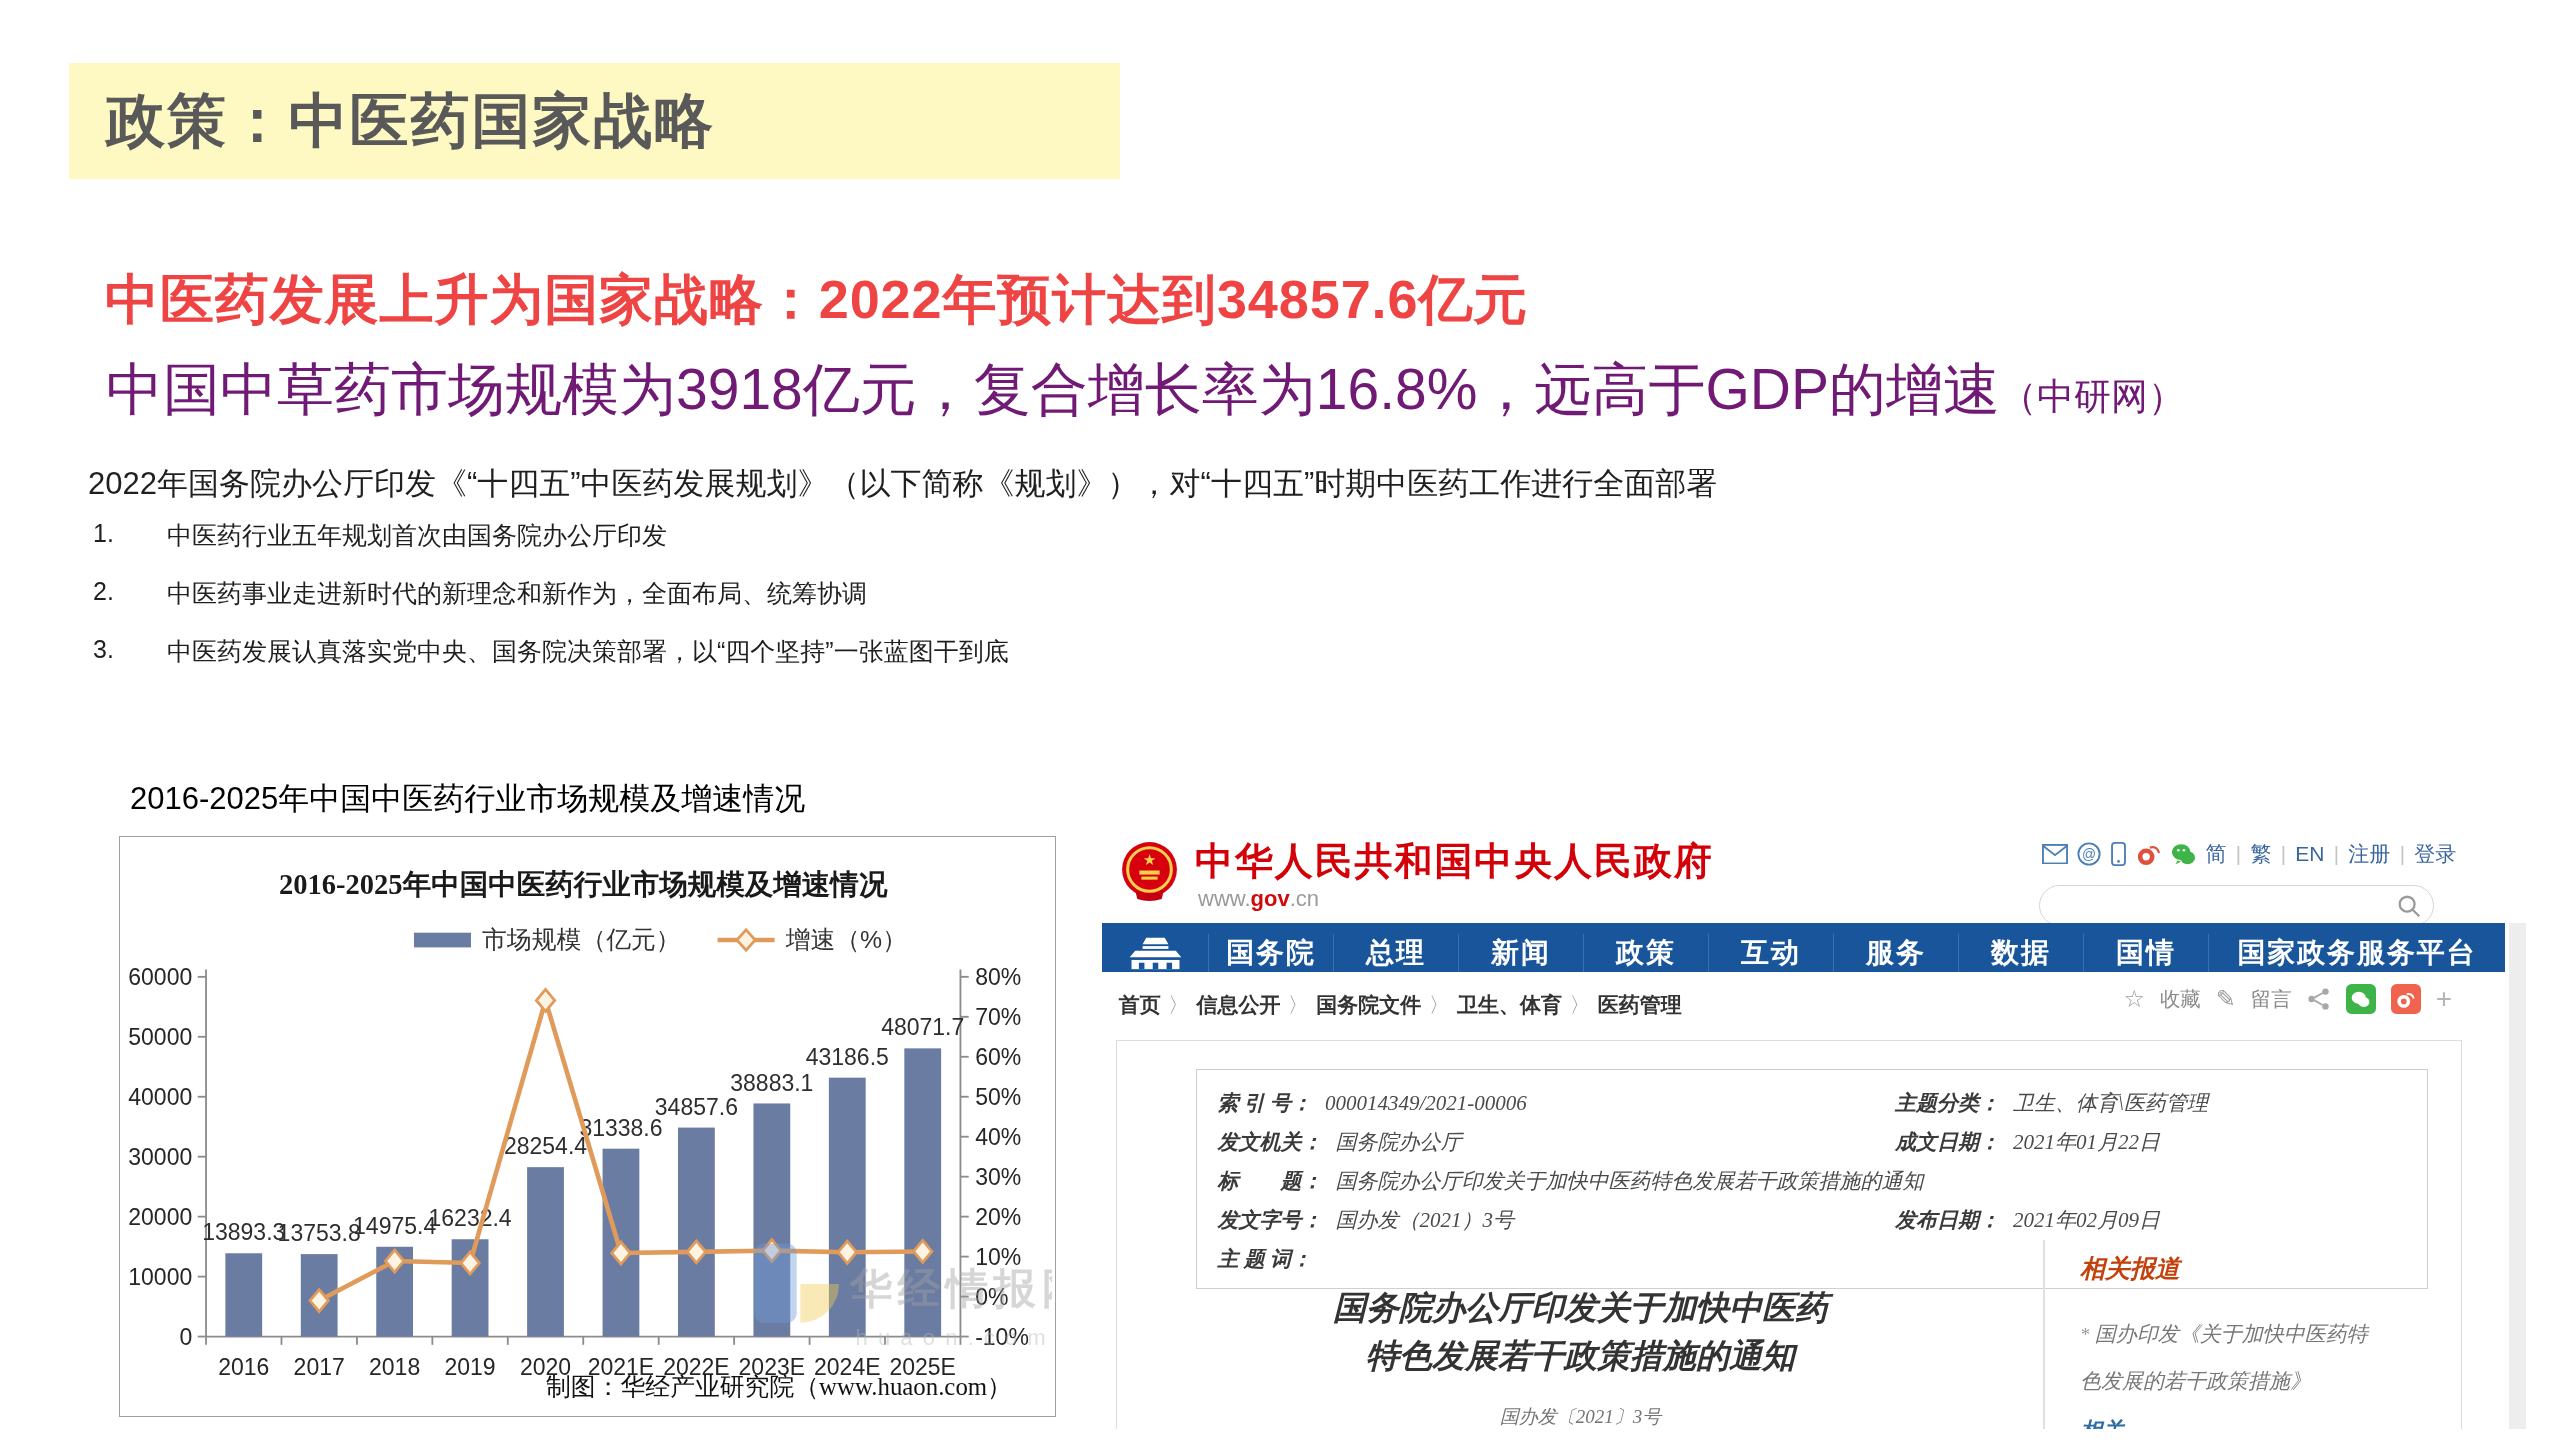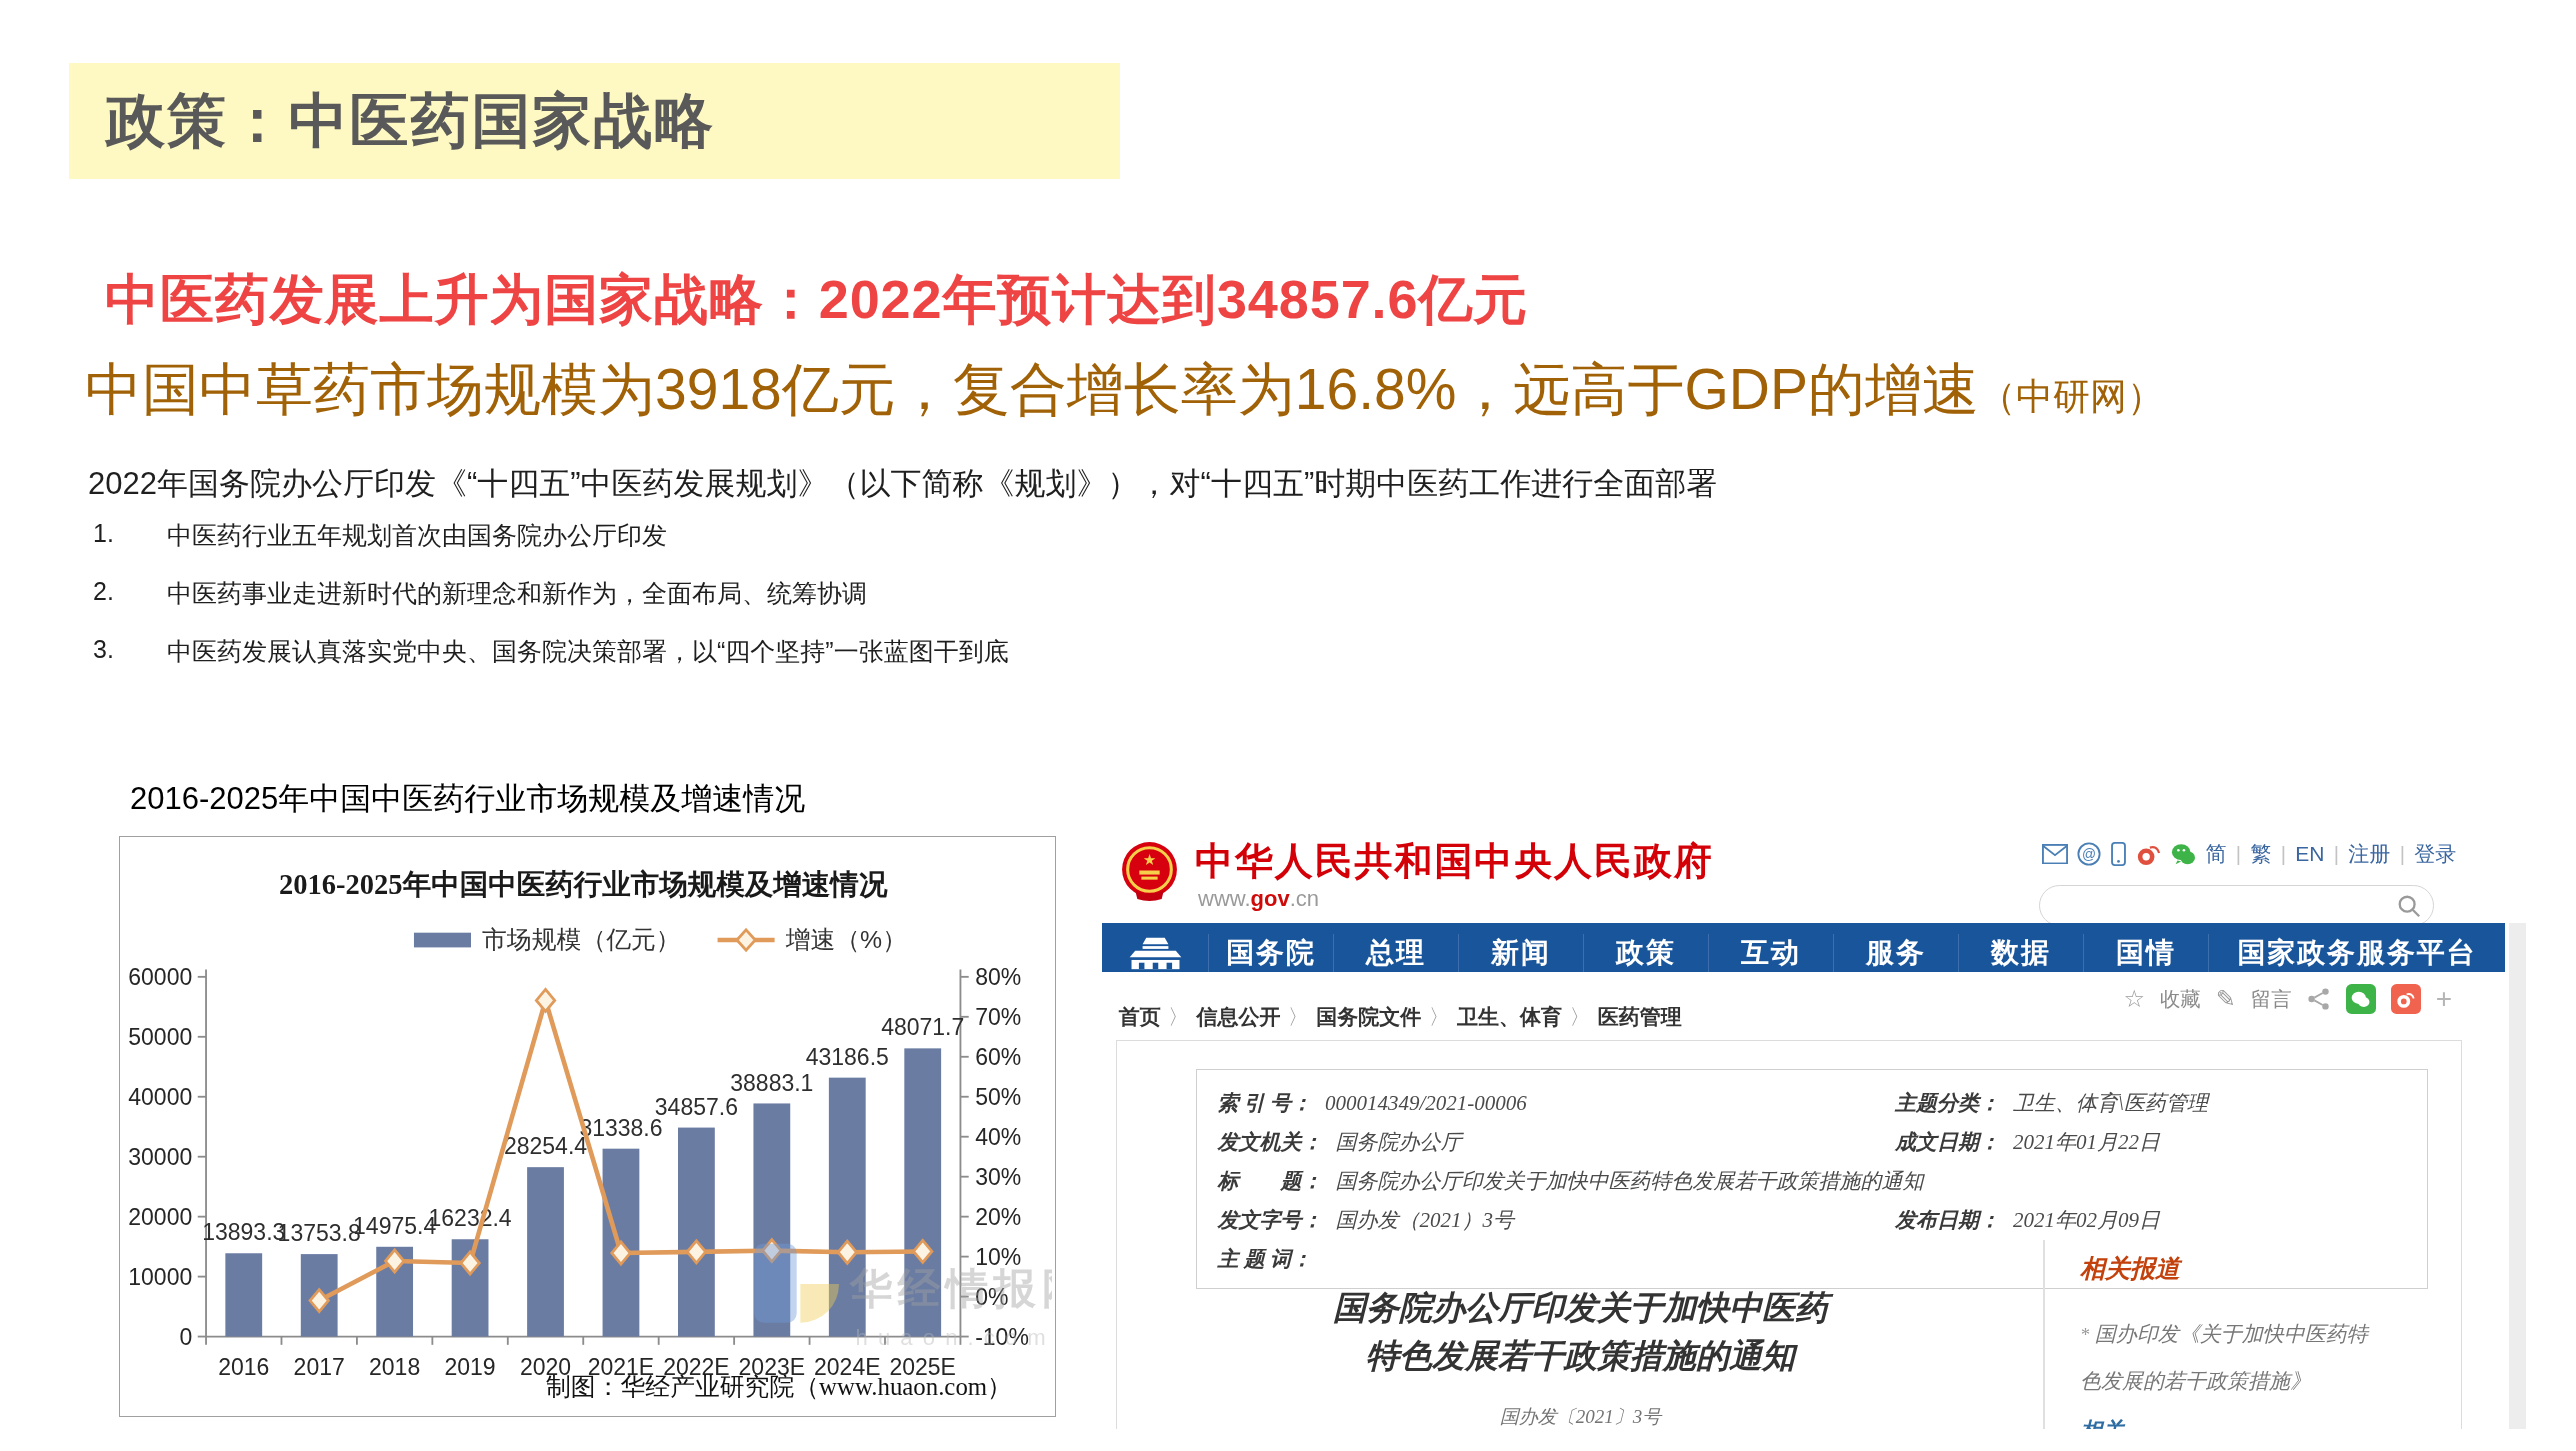--- a/index.html
+++ b/index.html
@@ -3,21 +3,21 @@
 <meta charset="utf-8">
 <style>
   html,body{margin:0;padding:0;background:#ffffff;}
   #slide{position:relative;width:2576px;height:1452px;background:#fff;overflow:hidden;
          font-family:"Liberation Sans",sans-serif;}
 
   
   .title-box{position:absolute;left:69px;top:63px;width:1051px;height:116px;background:#fef9c3;}
   .title-box .t{font-size:59px;font-weight:bold;color:#595959;line-height:116px;padding-left:37px;letter-spacing:1.9px;}
   .headline{position:absolute;left:93px;top:264px;font-size:54px;font-weight:800;color:#ef4444;letter-spacing:0.9px;margin-left:12px;}
-  .subheadline{position:absolute;left:85px;top:352px;font-size:57px;font-weight:500;color:#a16207;text-align:center;}
+  .subheadline{position:absolute;left:106px;top:352px;font-size:57px;font-weight:500;color:#701a75;text-align:center;}
   .subheadline .src{font-size:37px;font-weight:500;}
   .paragraph{position:absolute;left:88px;top:463px;font-size:31px;color:#1f1f1f;}
   .blist{position:absolute;left:93px;top:519px;font-size:25px;color:#1f1f1f;}
   .blist .li{display:flex;margin-bottom:25px;}
   .blist .num{width:74px;}
   .chart-caption{position:absolute;left:130px;top:778px;font-size:31px;color:#000;}
 
   
   .chart-box{position:absolute;left:119px;top:836px;width:935px;height:579px;border:1.9px solid #a0a0a0;background:#fff;}
   .chart-box svg{display:block;}
@@ -36,21 +36,21 @@
   .gov-top .lk{font-size:21px;color:#3a66a0;}
   .gov-top .sep{color:#c3c3c3;font-size:20.4px;}
   .gov-search{position:absolute;left:937px;top:56px;width:393px;height:39px;border:1.9px solid #d5d5d5;border-radius:21px;background:#fff;}
   .gov-search svg{position:absolute;right:11px;top:6.5px;}
   .gov-nav{position:absolute;left:0;top:94px;width:1403px;height:49px;background:#19559b;display:flex;align-items:flex-end;}
   .nav-home{width:106px;display:flex;align-items:center;justify-content:center;}
   .nav-item{flex:1;display:flex;align-items:center;justify-content:center;color:#fff;font-size:28px;font-weight:bold;
             letter-spacing:1.9px;border-left:1.9px solid #3d6fae;}
   .nav-item.wide{flex:0 0 296px;}
   .gov-strip{position:absolute;left:1407px;top:94px;width:16.7px;height:506px;background:#ededed;}
-  .gov-crumbs{position:absolute;left:16.7px;top:174px;font-family:"Liberation Serif",serif;font-size:21px;font-weight:bold;color:#333;}
+  .gov-crumbs{position:absolute;left:16.7px;top:162px;font-family:"Liberation Serif",serif;font-size:21px;font-weight:bold;color:#333;}
   .gov-crumbs .sep{color:#999;font-weight:normal;padding:0 7.4px;}
   .gov-actions{position:absolute;right:74px;top:154px;display:flex;align-items:center;gap:15px;font-size:20.4px;color:#8a8a8a;}
   .gov-actions .ic{font-size:24px;color:#9a9a9a;}
   .abox{width:30px;height:30px;border-radius:5.6px;display:flex;align-items:center;justify-content:center;}
   .abox.wx{background:#3eb448;} .abox.wb{background:#f0634e;}
   .plus{font-size:28px;color:#b5b5b5;}
 
   .gov-content{position:absolute;left:14px;top:211px;width:1344px;height:407px;border:1.9px solid #dcdcdc;background:#fff;font-style:italic;}
   .info-box{position:absolute;left:79px;top:28px;width:1189px;border:1.9px solid #cfcfcf;padding:18.5px 20.4px 15px 20.4px;
             font-family:"Liberation Serif",serif;font-size:21px;color:#4a4a4a;}

